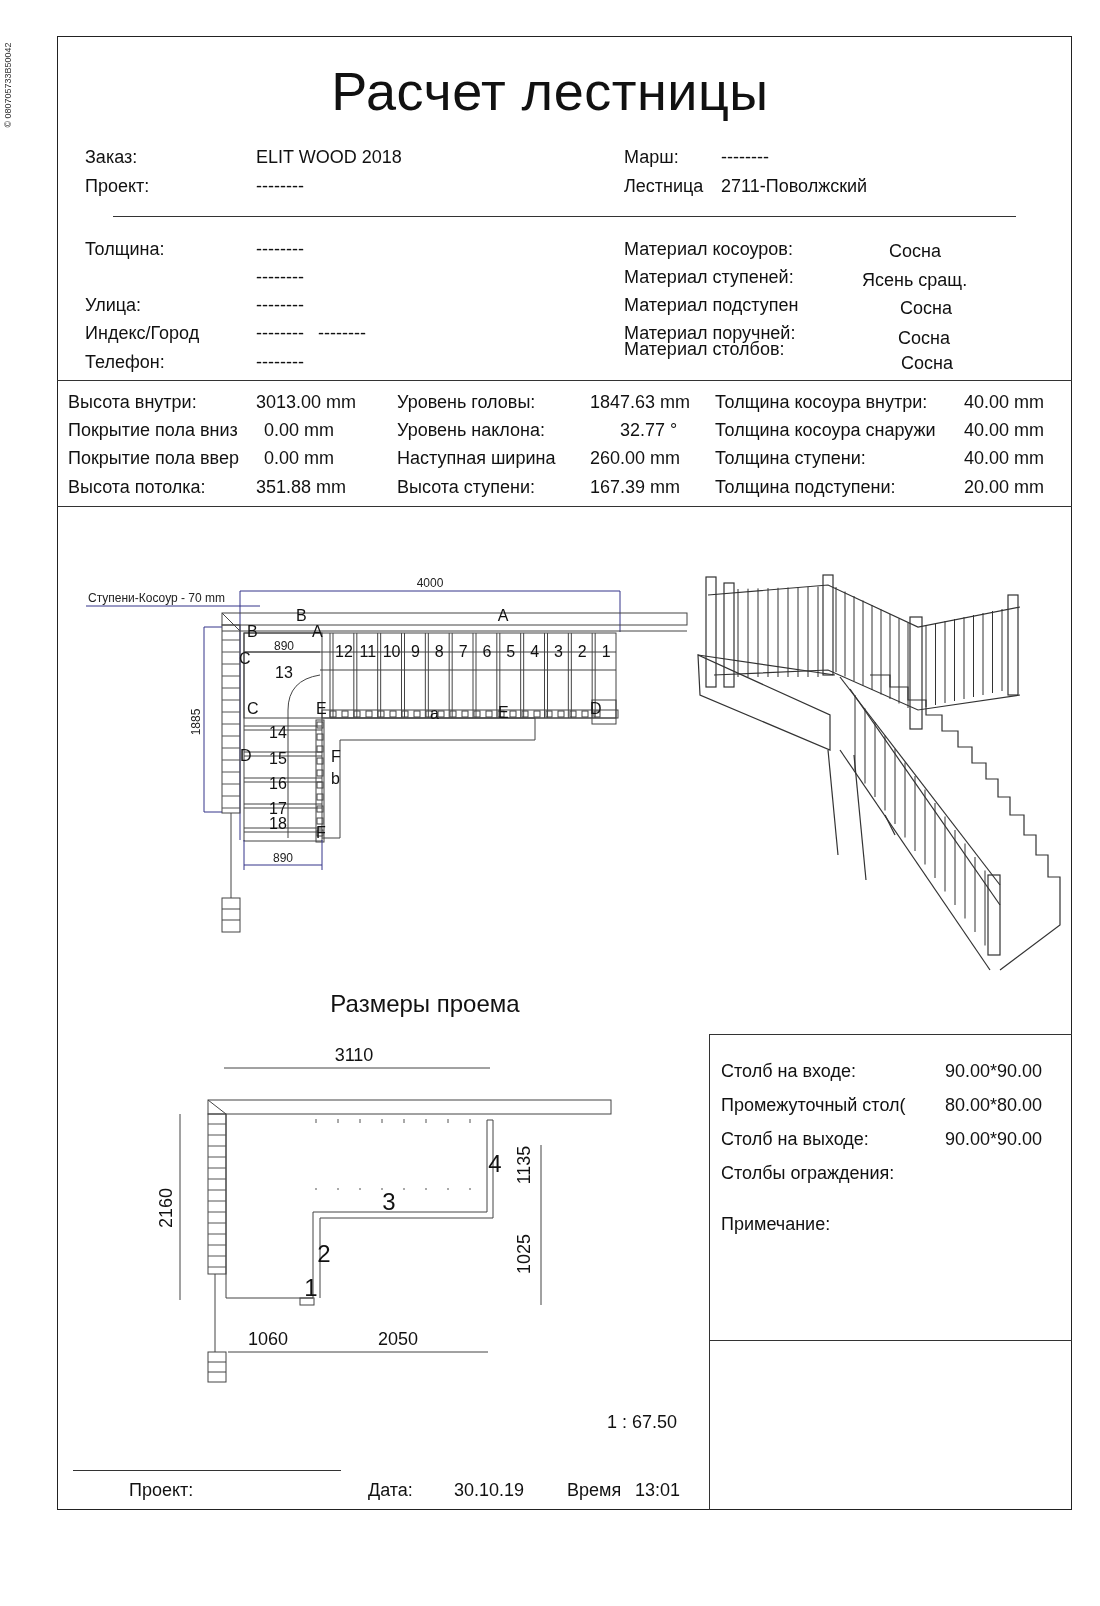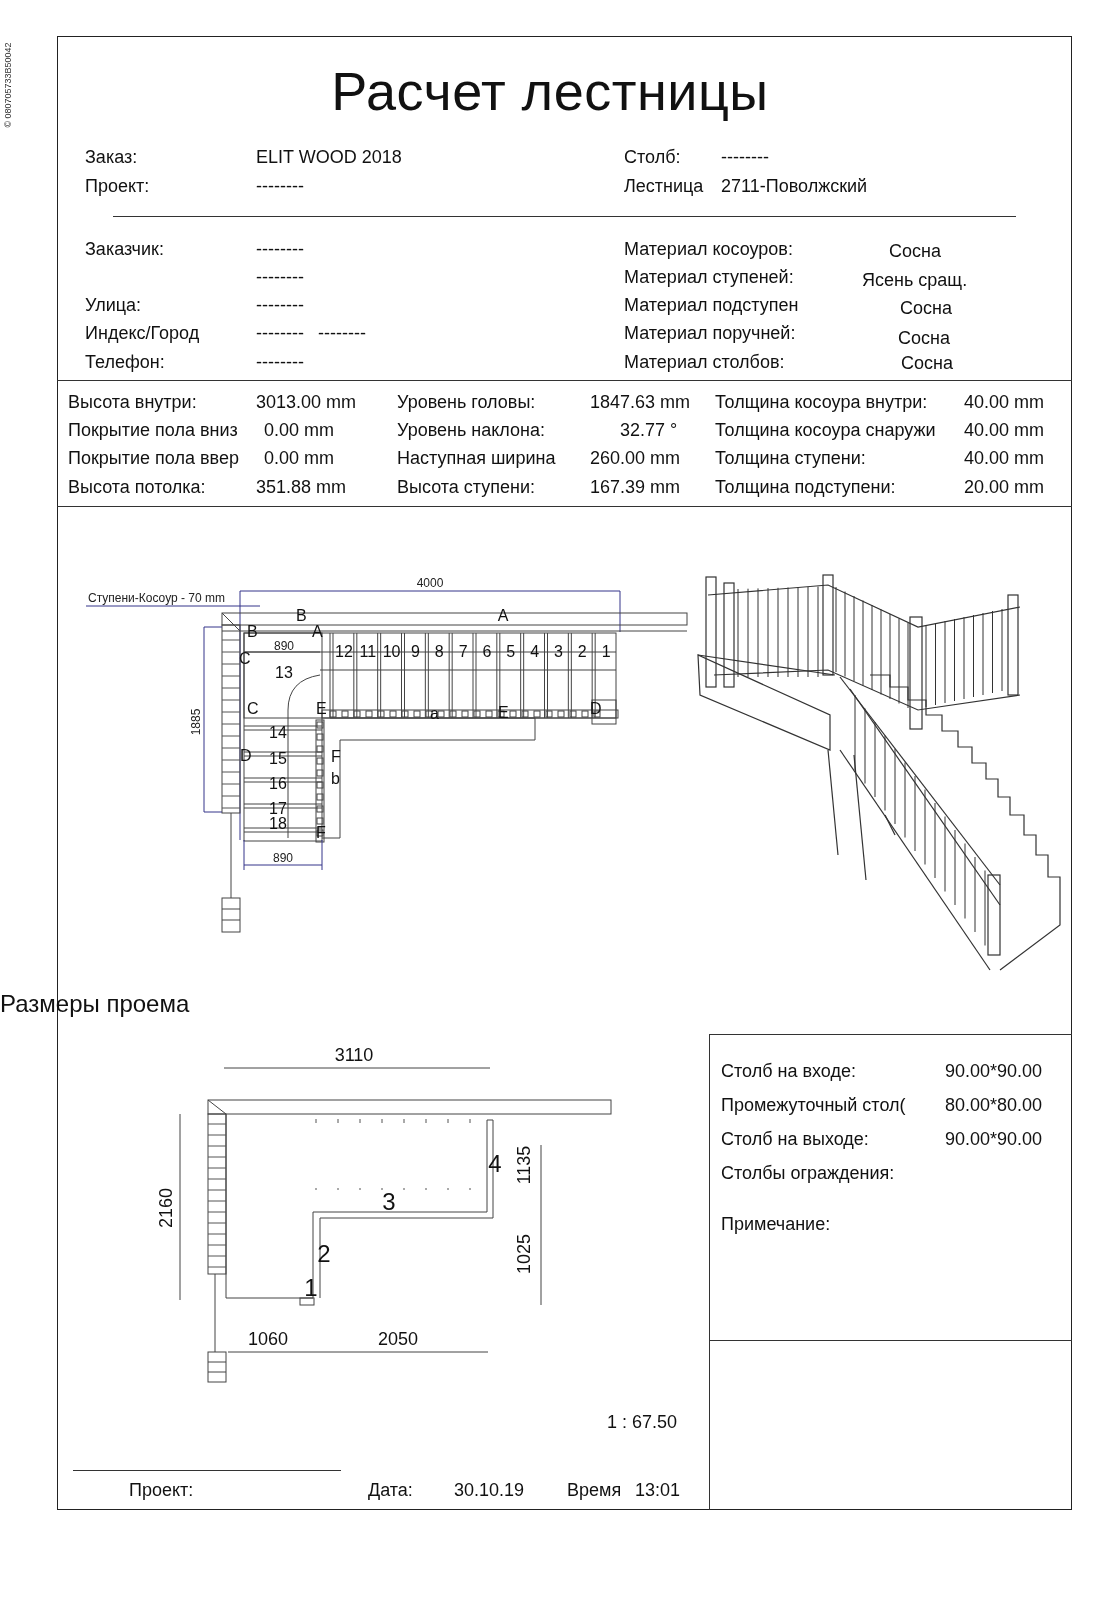--- a/index.html
+++ b/index.html
@@ -18,47 +18,47 @@
 
 <div class="watermark">© 080705733B50042</div>
 <div class="frame"></div>
 
 <div class="title">Расчет лестницы</div>
 
 <div class="abs t18" style="left:85px;top:147px">Заказ:</div>
 <div class="abs t18" style="left:256px;top:147px">ELIT WOOD 2018</div>
 <div class="abs t18" style="left:85px;top:176px">Проект:</div>
 <div class="abs t18" style="left:256px;top:176px">--------</div>
-<div class="abs t18" style="left:624px;top:147px">Столб:</div>
+<div class="abs t18" style="left:624px;top:147px">Марш:</div>
 <div class="abs t18" style="left:721px;top:147px">--------</div>
 <div class="abs t18" style="left:624px;top:176px">Лестница</div>
 <div class="abs t18" style="left:721px;top:176px">2711-Поволжский</div>
 
 <div class="hline" style="left:113px;top:216px;width:903px"></div>
 
-<div class="abs t18" style="left:85px;top:239px">Заказчик:</div>
+<div class="abs t18" style="left:85px;top:239px">Толщина:</div>
 <div class="abs t18" style="left:256px;top:239px">--------</div>
 <div class="abs t18" style="left:256px;top:267px">--------</div>
 <div class="abs t18" style="left:85px;top:295px">Улица:</div>
 <div class="abs t18" style="left:256px;top:295px">--------</div>
 <div class="abs t18" style="left:85px;top:323px">Индекс/Город</div>
 <div class="abs t18" style="left:256px;top:323px">--------</div>
 <div class="abs t18" style="left:318px;top:323px">--------</div>
 <div class="abs t18" style="left:85px;top:352px">Телефон:</div>
 <div class="abs t18" style="left:256px;top:352px">--------</div>
 
 <div class="abs t18" style="left:624px;top:239px">Материал косоуров:</div>
 <div class="abs t18" style="left:889px;top:241px">Сосна</div>
 <div class="abs t18" style="left:624px;top:267px">Материал ступеней:</div>
 <div class="abs t18" style="left:862px;top:270px">Ясень сращ.</div>
 <div class="abs t18" style="left:624px;top:295px">Материал подступен</div>
 <div class="abs t18" style="left:900px;top:298px">Сосна</div>
 <div class="abs t18" style="left:624px;top:323px">Материал поручней:</div>
 <div class="abs t18" style="left:898px;top:328px">Сосна</div>
-<div class="abs t18" style="left:624px;top:352px">Материал столбов:</div>
+<div class="abs t18" style="left:624px;top:339px">Материал столбов:</div>
 <div class="abs t18" style="left:901px;top:353px">Сосна</div>
 
 <div class="hline" style="left:57px;top:380px;width:1015px"></div>
 
 <div class="abs t18" style="left:68px;top:392px">Высота внутри:</div>
 <div class="abs t18" style="left:256px;top:392px">3013.00 mm</div>
 <div class="abs t18" style="left:68px;top:420px">Покрытие пола вниз</div>
 <div class="abs t18" style="left:264px;top:420px">0.00 mm</div>
 <div class="abs t18" style="left:68px;top:448px">Покрытие пола ввер</div>
 <div class="abs t18" style="left:264px;top:448px">0.00 mm</div>
@@ -327,21 +327,21 @@
       <line x1="235" y1="224.5" x2="235" y2="299.5"></line>
       <line x1="245" y1="238" x2="245" y2="313"></line>
       <line x1="255" y1="251.5" x2="255" y2="326.5"></line>
       <line x1="265" y1="265" x2="265" y2="340"></line>
       <line x1="275" y1="278.5" x2="275" y2="353.5"></line>
       <line x1="285" y1="292" x2="285" y2="367"></line>
       <line x1="295" y1="305.5" x2="295" y2="380.5"></line>
     </g>
 </svg>
 
-<div class="abs" style="left:0;width:850px;top:990px;font-size:24px">Размеры проема</div>
+<div class="abs" style="left:0;width:850px;top:990px;text-align:center;font-size:24px">Размеры проема</div>
 
 <svg class="abs" style="left:0;top:0" width="1100" height="1606">
   <g fill="none" stroke="#444" stroke-width="1">
     <line x1="224" y1="1068" x2="490" y2="1068"></line>
     <line x1="180" y1="1114" x2="180" y2="1300"></line>
     <line x1="541" y1="1145" x2="541" y2="1210"></line>
     <line x1="541" y1="1210" x2="541" y2="1305"></line>
     <line x1="228" y1="1352" x2="488" y2="1352"></line>
 
     <rect x="208" y="1100" width="403" height="14"></rect>

